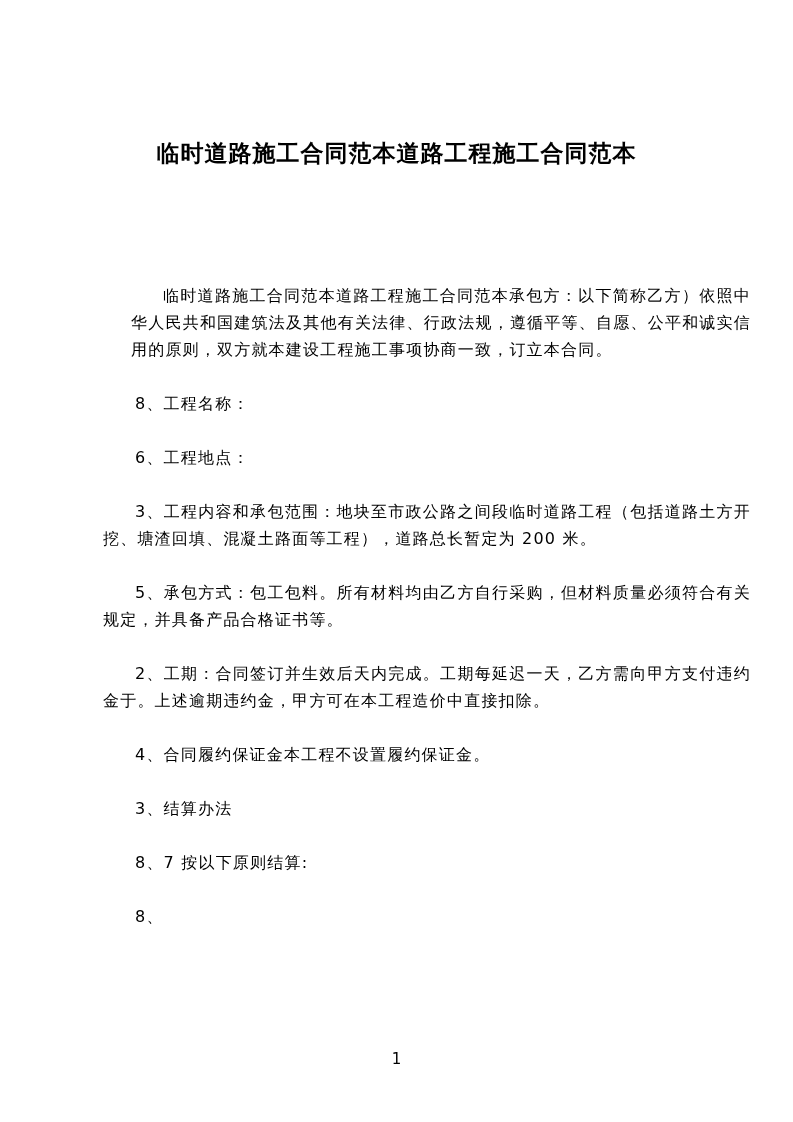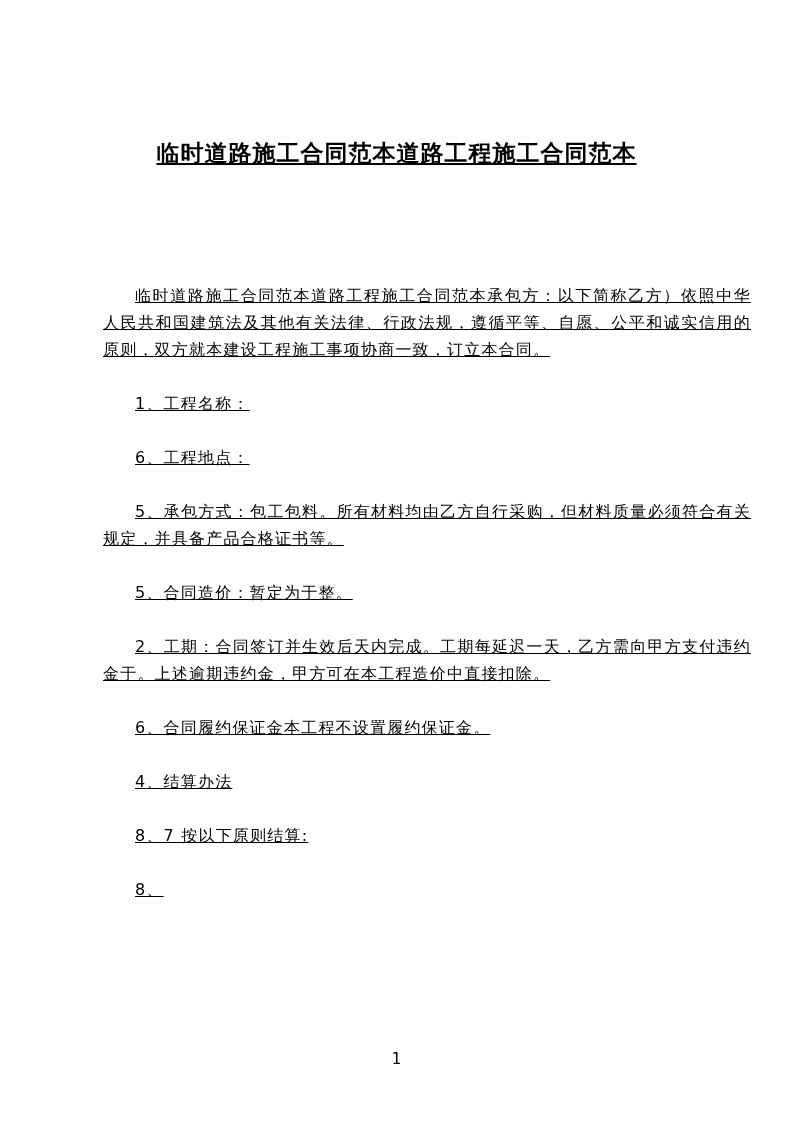--- a/index.html
+++ b/index.html
@@ -8,21 +8,20 @@
     background: #ffffff;
   }
   .page {
     position: relative;
     width: 793px;
     height: 1122px;
     background: #ffffff;
     color: #000000;
     font-family: "DejaVu Sans", sans-serif;
     overflow: hidden;
-    text-decoration: underline;
   }
   .doc-title {
     margin: 136px 0 0 0;
     padding: 0;
     text-align: center;
     font-size: 23px;
     font-weight: bold;
     letter-spacing: 1px;
     line-height: 34px;
   }
@@ -35,46 +34,47 @@
     padding: 0;
     font-size: 16px;
     line-height: 27px;
     letter-spacing: 1.2px;
     text-indent: 32px;
     text-align: justify;
     word-break: normal;
   }
   .content p.preamble {
     margin-top: 112px;
+    margin-left: 28px;
   }
   .page-footer {
     position: absolute;
     left: 0;
     right: 0;
     top: 1049px;
     text-align: center;
     font-size: 15px;
     line-height: 20px;
   }
 </style>
 </head>
 <body>
 
 <div class="page">
 
   <h1 class="doc-title">临时道路施工合同范本道路工程施工合同范本</h1>
 
   <div class="content">
     <p class="preamble">临时道路施工合同范本道路工程施工合同范本承包方：以下简称乙方）依照中华人民共和国建筑法及其他有关法律、行政法规，遵循平等、自愿、公平和诚实信用的原则，双方就本建设工程施工事项协商一致，订立本合同。</p>
-    <p>1、工程名称：</p>
+    <p>8、工程名称：</p>
     <p>6、工程地点：</p>
+    <p>3、工程内容和承包范围：地块至市政公路之间段临时道路工程（包括道路土方开挖、塘渣回填、混凝土路面等工程），道路总长暂定为 200 米。</p>
     <p>5、承包方式：包工包料。所有材料均由乙方自行采购，但材料质量必须符合有关规定，并具备产品合格证书等。</p>
-    <p>5、合同造价：暂定为于整。</p>
     <p>2、工期：合同签订并生效后天内完成。工期每延迟一天，乙方需向甲方支付违约金于。上述逾期违约金，甲方可在本工程造价中直接扣除。</p>
-    <p>6、合同履约保证金本工程不设置履约保证金。</p>
-    <p>4、结算办法</p>
+    <p>4、合同履约保证金本工程不设置履约保证金。</p>
+    <p>3、结算办法</p>
     <p>8、7 按以下原则结算:</p>
     <p>8、</p>
   </div>
 
   <div class="page-footer">1</div>
 
 </div>
 
 </body></html>

